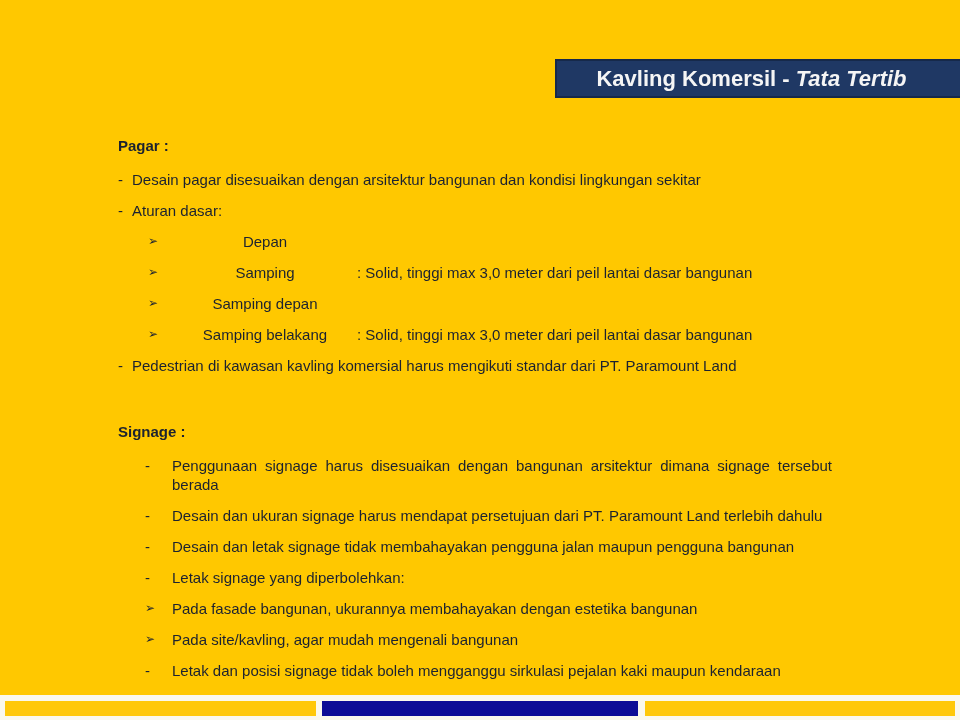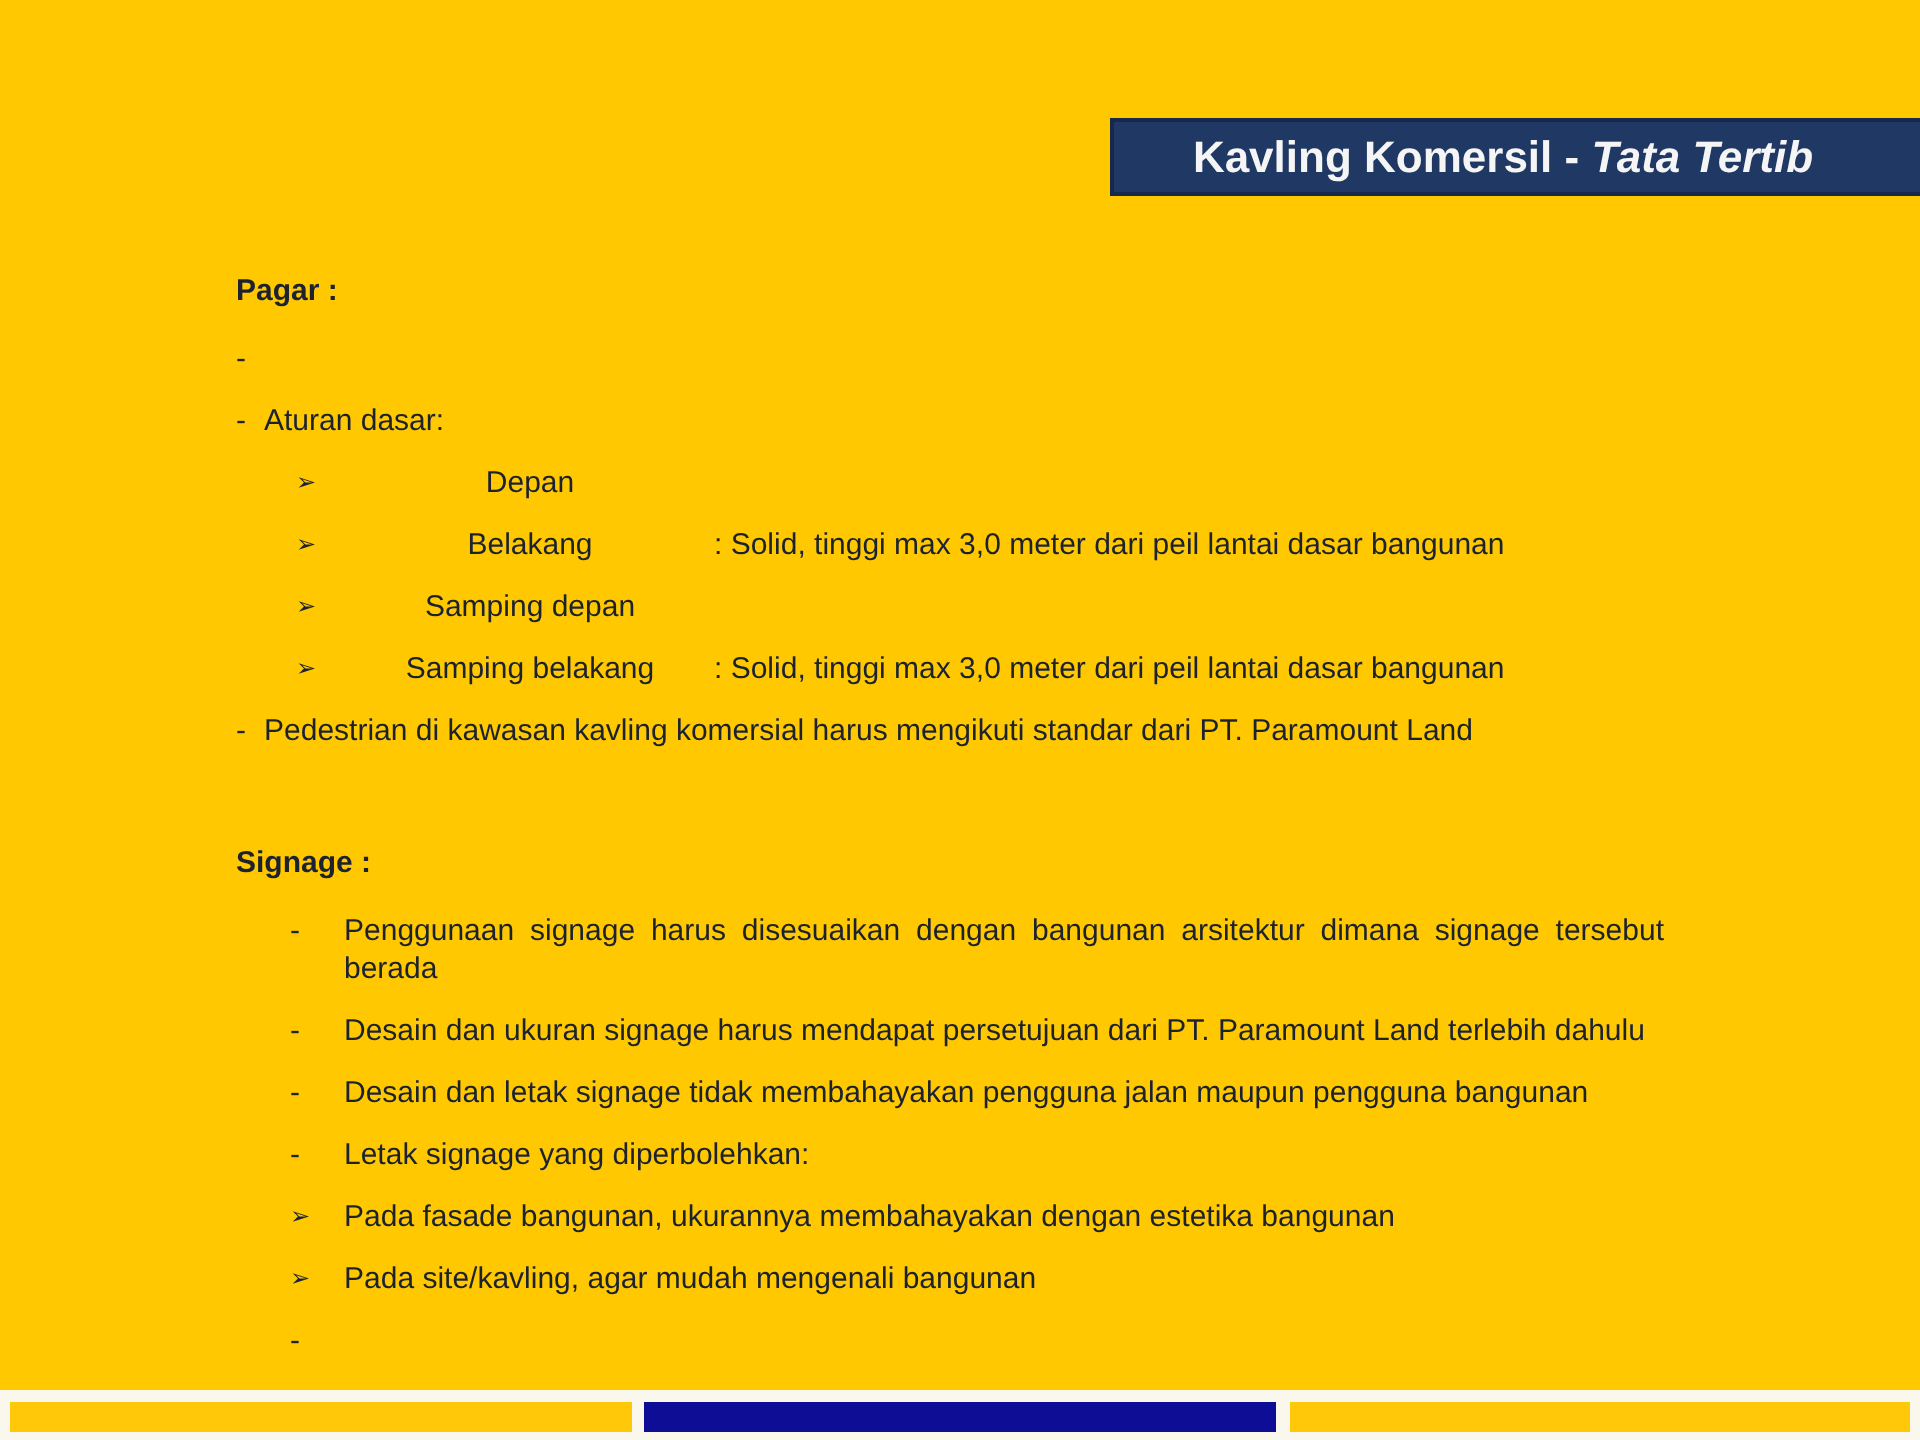--- a/index.html
+++ b/index.html
@@ -65,33 +65,34 @@
     <div class="title"><span>Kavling Komersil - </span><span class="em">Tata Tertib</span></div>
   </div>
 
   <div class="content">
 
     <div class="section">
       <div class="sec-heading">Pagar :</div>
 
       <div class="row">
         <span class="marker">-</span>
+        <span class="text">Desain pagar disesuaikan dengan arsitektur bangunan dan kondisi lingkungan sekitar</span>
       </div>
       <div class="row">
         <span class="marker">-</span>
         <span class="text">Aturan dasar:</span>
       </div>
 
       <div class="row rule-row">
         <span class="marker">➢</span>
         <span class="rule-label">Depan</span>
       </div>
       <div class="row rule-row">
         <span class="marker">➢</span>
-        <span class="rule-label">Belakang</span>
+        <span class="rule-label">Samping</span>
         <span class="rule-value">: Solid, tinggi max 3,0 meter dari peil lantai dasar bangunan</span>
       </div>
       <div class="row rule-row">
         <span class="marker">➢</span>
         <span class="rule-label">Samping depan</span>
       </div>
       <div class="row rule-row">
         <span class="marker">➢</span>
         <span class="rule-label">Samping belakang</span>
         <span class="rule-value">: Solid, tinggi max 3,0 meter dari peil lantai dasar bangunan</span>
@@ -125,20 +126,21 @@
       <div class="row sig-row arrow">
         <span class="marker">➢</span>
         <span class="text">Pada fasade bangunan, ukurannya membahayakan dengan estetika bangunan</span>
       </div>
       <div class="row sig-row arrow">
         <span class="marker">➢</span>
         <span class="text">Pada site/kavling, agar mudah mengenali bangunan</span>
       </div>
       <div class="row sig-row">
         <span class="marker">-</span>
+        <span class="text">Letak dan posisi signage tidak boleh mengganggu sirkulasi pejalan kaki maupun kendaraan</span>
       </div>
     </div>
 
   </div>
 
   <div class="footer-strip">
     <div class="footer-bar left"></div>
     <div class="footer-bar mid"></div>
     <div class="footer-bar right"></div>
   </div>

